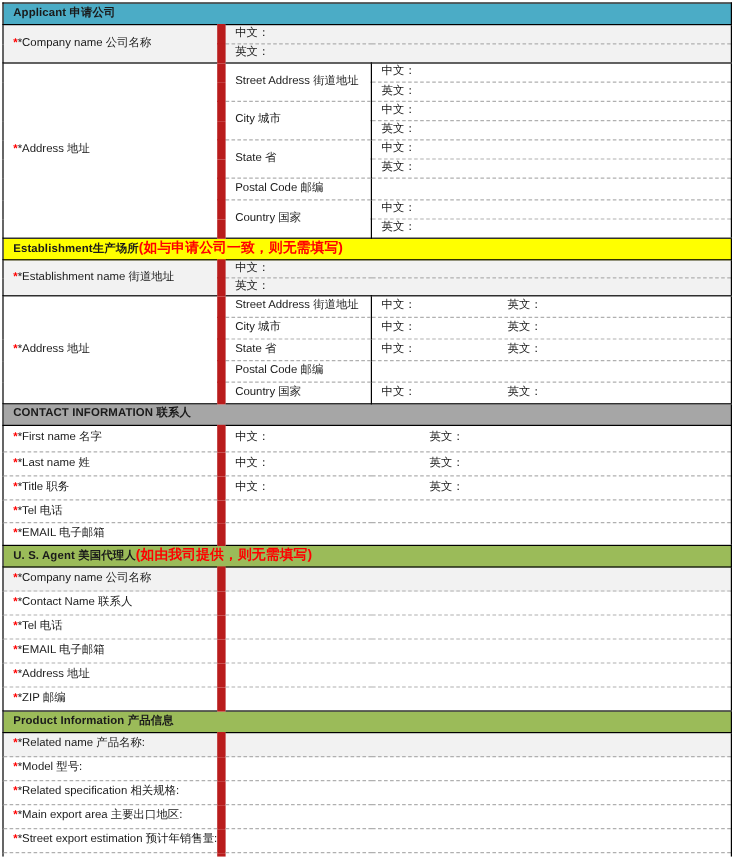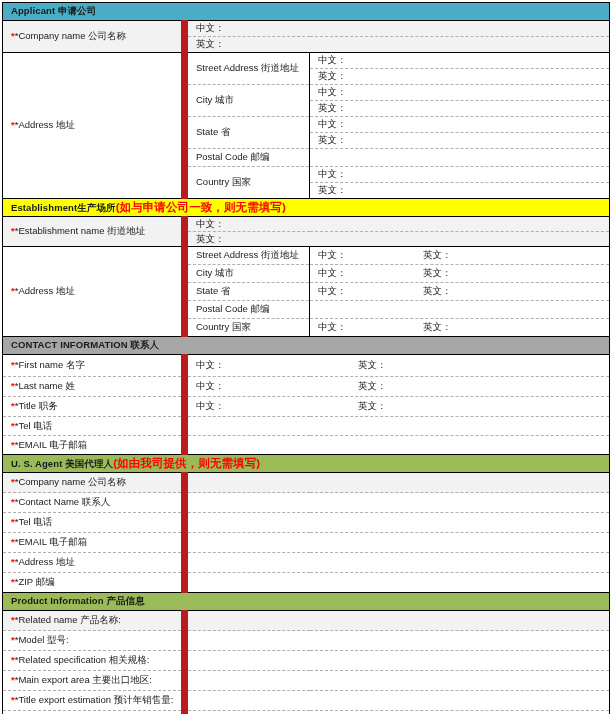--- a/index.html
+++ b/index.html
@@ -375,21 +375,21 @@
   <td class="val noright" colspan="2" style="height:19px"></td>
 </tr>
 <tr>
   <td class="lbl" style="height:19px">
     <span class="req">*</span><span>*Main export area </span><span>主要出口地区:</span>
   </td>
   <td class="val noright" colspan="2" style="height:19px"></td>
 </tr>
 <tr>
   <td class="lbl" style="height:19px">
-    <span class="req">*</span><span>*Title export estimation </span><span>预计年销售量:</span>
+    <span class="req">*</span><span>*Street export estimation </span><span>预计年销售量:</span>
   </td>
   <td class="val noright" colspan="2" style="height:19px"></td>
 </tr>
 <tr>
   <td class="lbl solidb" style="height:21px">
     
   </td>
   <td class="val solidb noright" colspan="2" style="height:21px"></td>
 </tr>
 

